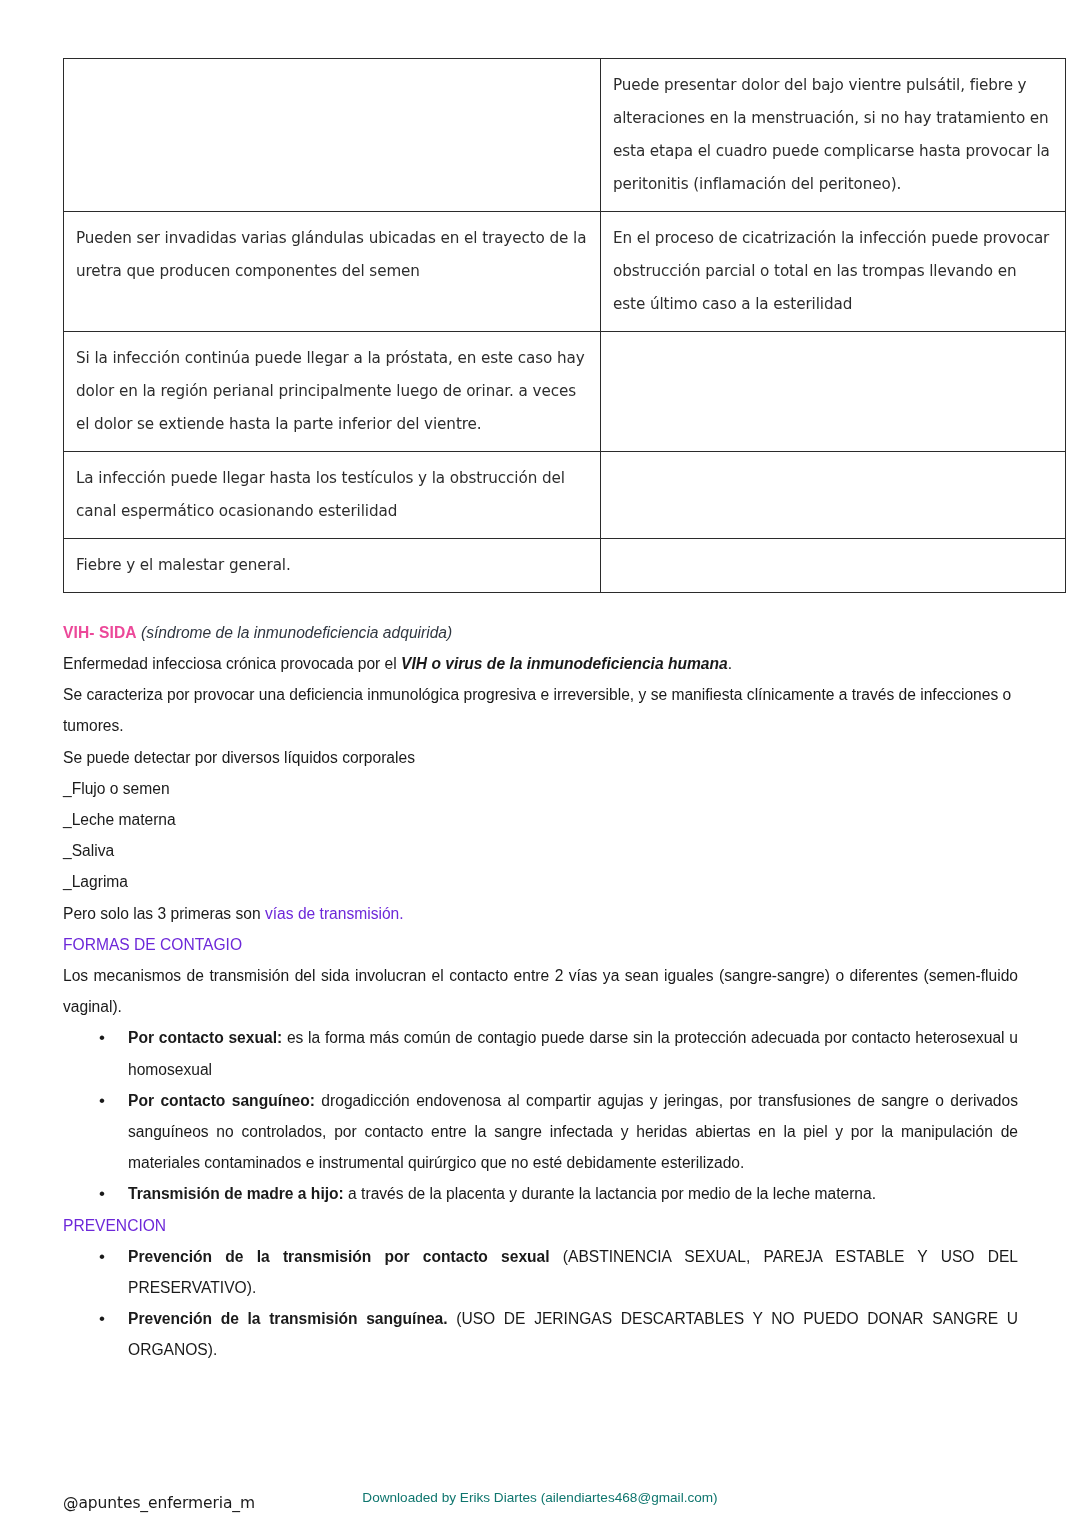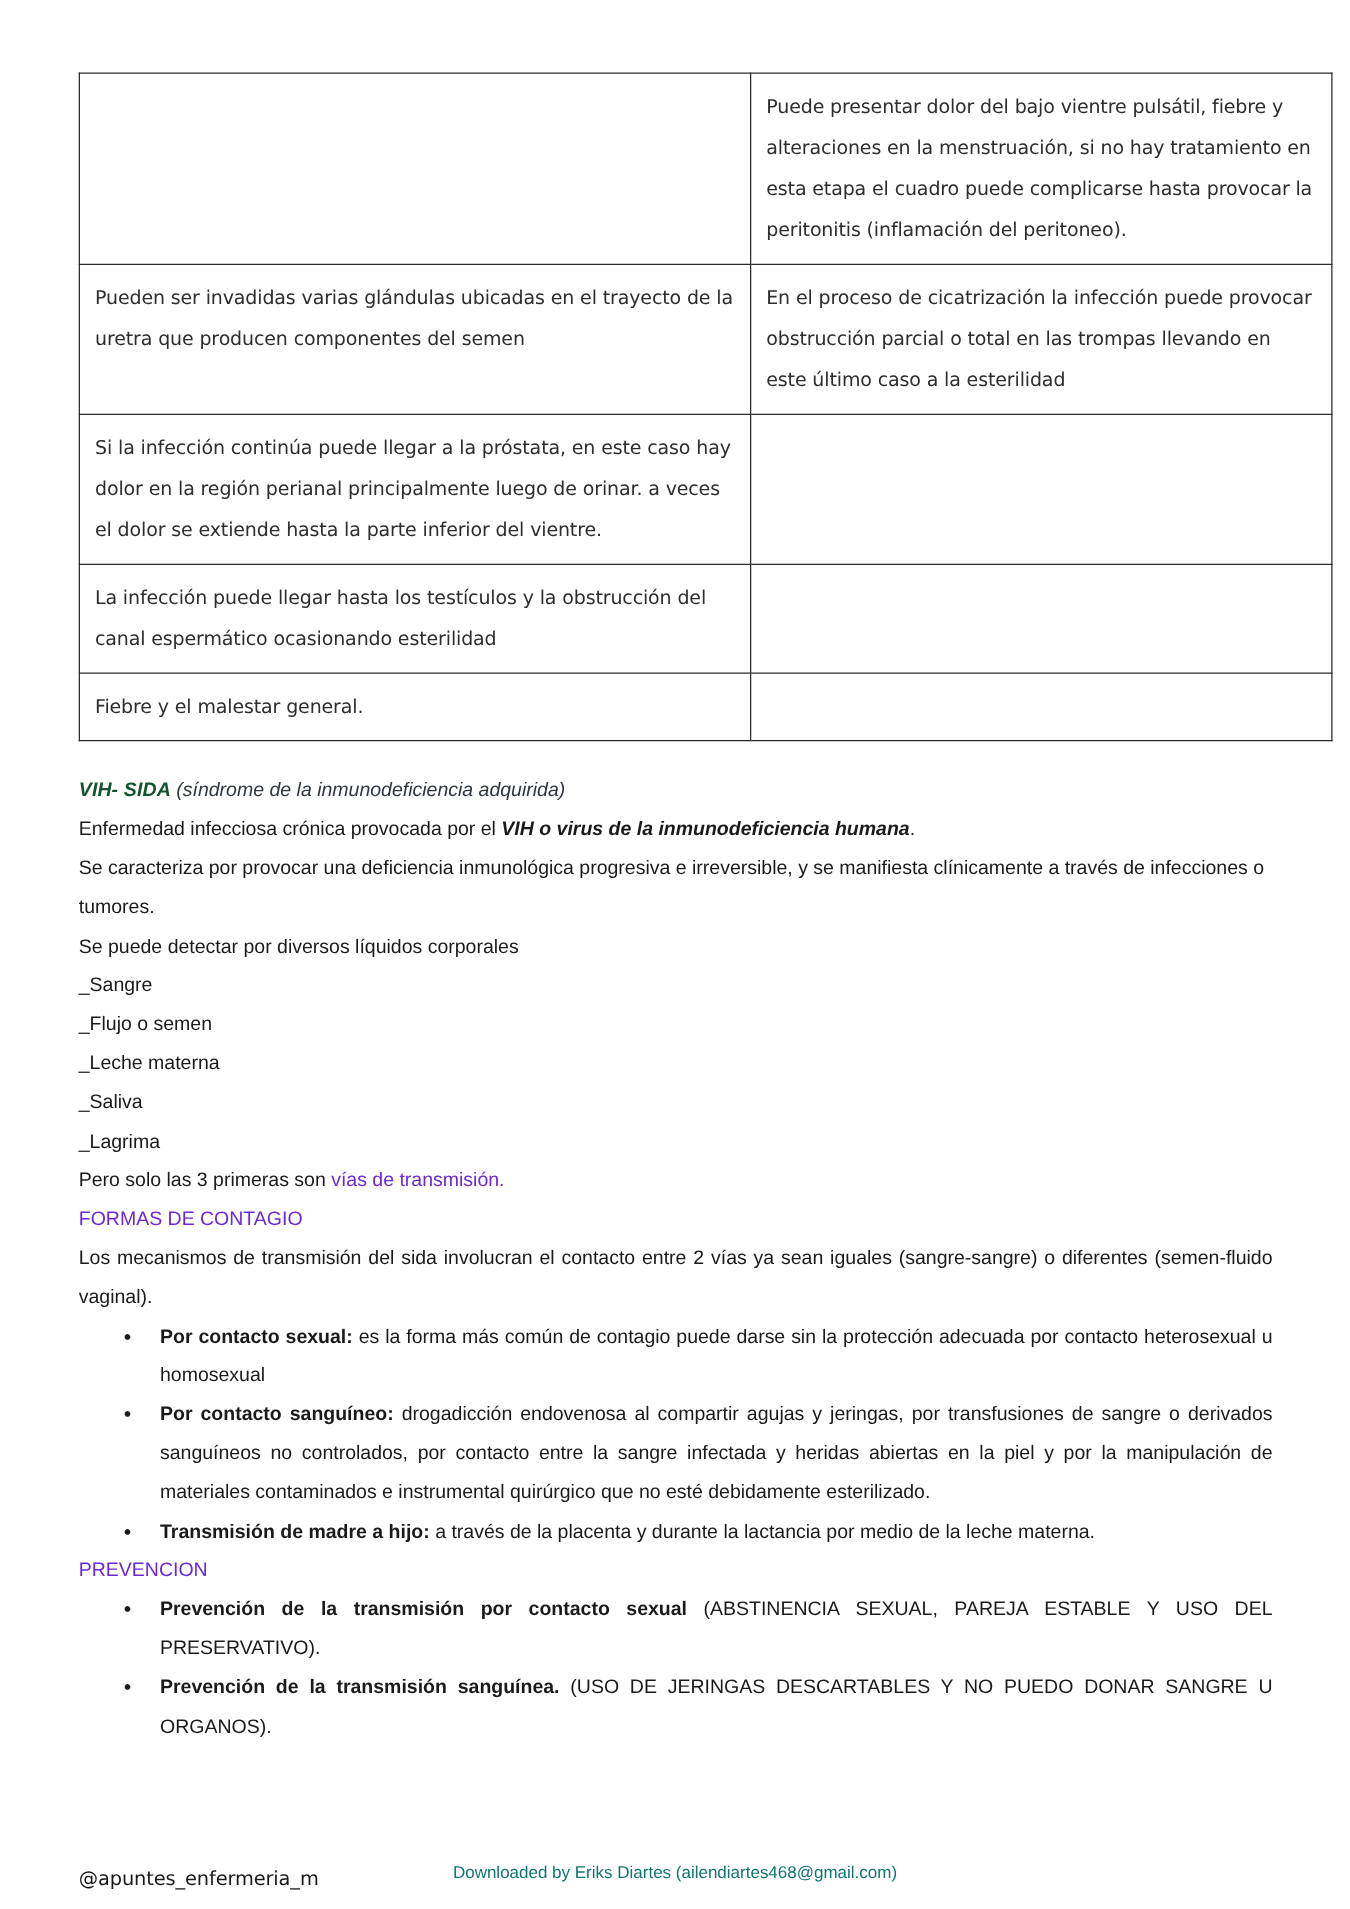--- a/index.html
+++ b/index.html
@@ -53,23 +53,22 @@
     width: 955px;
   }
 
   .heading-vih {
     font-size: 15.6px;
     line-height: 31px;
     margin-bottom: 0px;
   }
   .heading-vih .vih-bold {
     font-weight: bold;
-    color: #14532d;
+    color: #ec4899;
     letter-spacing: 0.1px;
-    font-style: italic;
   }
   .heading-vih .vih-italic {
     font-style: italic;
     color: #2f3640;
   }
 
   .para {
     font-size: 15.6px;
     line-height: 31.2px;
     color: #1a1a1a;
@@ -154,21 +153,20 @@
   <div class="content">
 
     <div class="heading-vih"><span class="vih-bold">VIH- SIDA</span> <span class="vih-italic">(síndrome de la inmunodeficiencia adquirida)</span></div>
 
     <div class="para"><span>Enfermedad infecciosa crónica provocada por el </span><span class="bold-italic">VIH o virus de la inmunodeficiencia humana</span><span>.</span></div>
 
     <div class="para">Se caracteriza por provocar una deficiencia inmunológica progresiva e irreversible, y se manifiesta clínicamente a través de infecciones o tumores.</div>
 
     <div class="para">Se puede detectar por diversos líquidos corporales</div>
 
-    <div class="para">_Sangre</div>
     <div class="para">_Flujo o semen</div>
     <div class="para">_Leche materna</div>
     <div class="para">_Saliva</div>
     <div class="para">_Lagrima</div>
 
     <div class="para"><span>Pero solo las 3 primeras son </span><span class="red">vías de transmisión.</span></div>
 
     <div class="para red">FORMAS DE CONTAGIO</div>
 
     <div class="para justify">Los mecanismos de transmisión del sida involucran el contacto entre 2 vías ya sean iguales (sangre-sangre) o diferentes (semen-fluido vaginal).</div>

